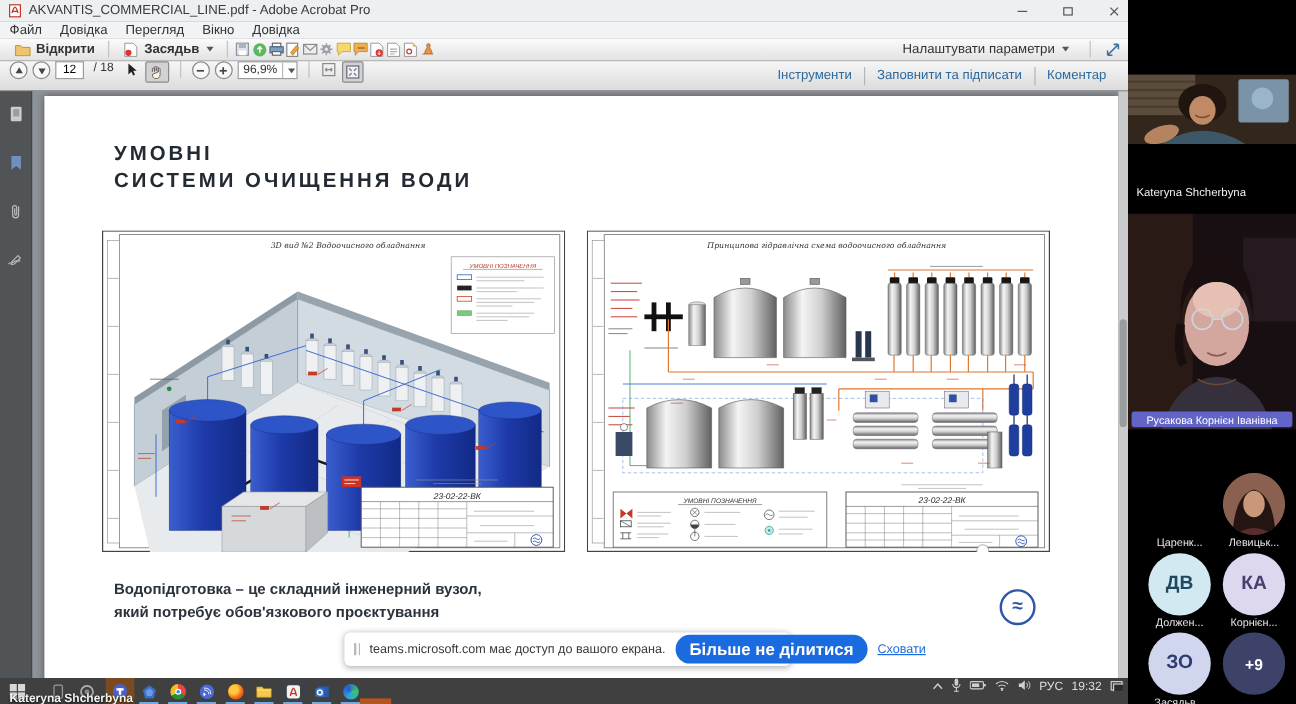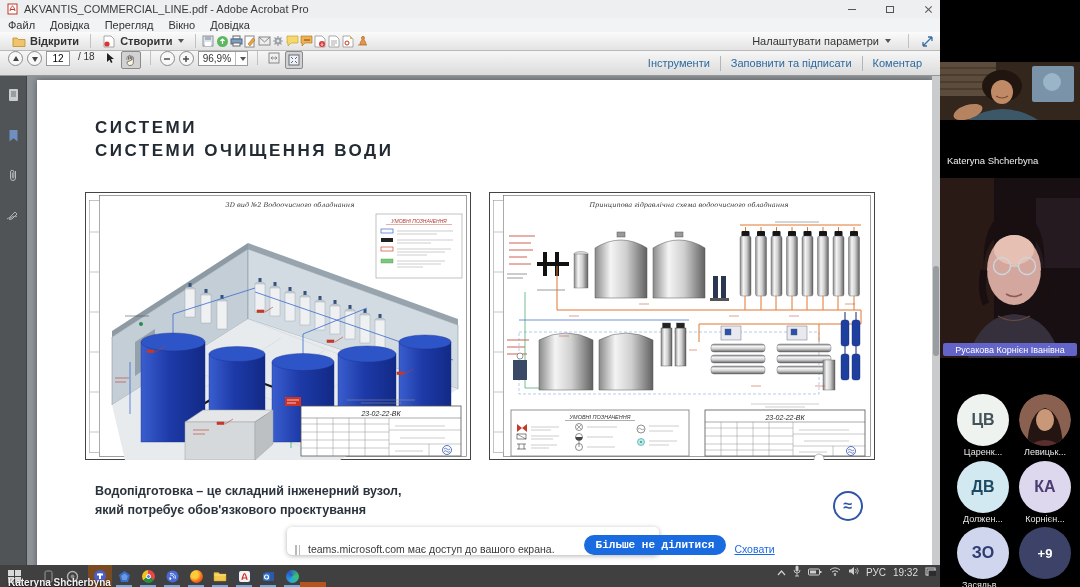--- a/index.html
+++ b/index.html
@@ -54,26 +54,26 @@
   .scrollthumb{position:absolute;left:1px;top:190px;width:6px;height:90px;background:#9a9da0;border-radius:3px;}
 
   .doc-title{position:absolute;left:58px;font-weight:bold;font-size:17px;letter-spacing:2.5px;color:#222b33;}
   .doc-caption{position:absolute;left:58px;top:402px;font-weight:bold;font-size:12.5px;color:#2b333d;line-height:1.5;}
   .dwg{position:absolute;top:112px;width:386px;height:268px;}
   .logo-circle{position:absolute;left:796px;top:411px;width:30px;height:30px;border:2px solid #2f55a8;
                border-radius:50%;display:flex;align-items:center;justify-content:center;
                color:#2f55a8;font-size:16px;font-weight:bold;}
 
   .banner{position:absolute;left:250px;top:447px;width:372px;height:28px;background:#fff;border-radius:5px;
-          box-shadow:0 1px 5px rgba(0,0,0,.3);display:flex;align-items:flex-end;padding:0 8px;gap:8px;}
+          box-shadow:0 1px 5px rgba(0,0,0,.3);display:flex;align-items:center;padding:0 8px;gap:8px;}
   .handle{display:flex;gap:2px;}
   .handle i{width:1.5px;height:10px;background:#b9b9b9;display:block;}
   .banner-msg{font-size:10.5px;color:#3a3a3a;white-space:nowrap;}
-  .stopbtn{border:none;color:#fff;font-size:11px;font-weight:bold;border-radius:13px;
-           padding:4px 12px;white-space:nowrap;font-family:Liberation Mono, monospace;margin-left:21px;}
+  .stopbtn{border:none;color:#fff;font-size:14px;font-weight:bold;border-radius:13px;
+           padding:4px 12px;white-space:nowrap;font-family:Liberation Sans, sans-serif;}
   .hidelink{font-size:10.5px;color:#1b6be0;text-decoration:underline;white-space:nowrap;}
 
   
   .taskbar{position:absolute;left:0;top:565px;width:940px;height:22px;background:#404040;
            display:flex;align-items:flex-start;z-index:5;}
   .tk{width:24px;height:22px;display:flex;align-items:center;justify-content:center;position:relative;}
   .tk .under{position:absolute;bottom:0;left:4px;width:16px;height:2px;background:#76a9dc;}
   .tk-teams{background:#7a4a20;}
   .tk-acro{background:#3d4145;}
   .tray{margin-left:auto;display:flex;align-items:center;gap:7px;padding-right:4px;color:#dedede;font-size:10px;}
@@ -141,21 +141,21 @@
         <b>Відкрити</b>
       </span>
       <span class="tsep"></span>
       <span class="tbtn">
         <span class="icn">
             <svg width="12" height="13" viewBox="0 0 12 13">
               <path d="M1 1 h7 l3 3 v8 H1 z" fill="#fff" stroke="#888" stroke-width=".7"></path>
               <circle cx="4" cy="9" r="2.6" fill="#d33"></circle>
             </svg>
           </span>
-        <b>Створити</b>
+        <b>Засядьв</b>
         <span class="caret"></span>
       </span>
       <span class="tsep"></span>
       <span class="icn">
           <svg width="12" height="12" viewBox="0 0 12 12">
             <rect x="1" y="1" width="10" height="10" fill="#dfe3e8" stroke="#8a94a0"></rect>
             <rect x="3" y="1" width="6" height="4" fill="#aab4c0"></rect>
             <rect x="3" y="7" width="6" height="4" fill="#fff"></rect>
           </svg>
         </span>
@@ -316,21 +316,21 @@
             <path d="M8.5 3 V10 a2.5 2.5 0 0 1 -5 0 V4 a1.7 1.7 0 0 1 3.4 0 V9.3 a.8 .8 0 0 1 -1.6 0 V4.5" fill="none" stroke="#b9bbbd" stroke-width="1"></path>
           </svg></span>
       <span><svg width="14" height="12" viewBox="0 0 14 12">
             <path d="M1 9 C3 7 4 9 6 7 S9 8 11 6 M9 2 l2 2 -5 5 -2.5 .5 .5 -2.5 z" stroke="#b9bbbd" stroke-width=".9" fill="none"></path>
           </svg></span>
     </div>
 
     <div class="canvas">
       <div class="page">
 
-        <div class="doc-title" style="top:38px;">СИСТЕМИ</div>
+        <div class="doc-title" style="top:38px;">УМОВНІ</div>
         <div class="doc-title" style="top:61px;text-align:center;">СИСТЕМИ ОЧИЩЕННЯ ВОДИ</div>
 
         <svg class="dwg" style="left:48px;" viewBox="0 0 386 268">
           <defs>
             <linearGradient id="gbL" x1="0" y1="0" x2="1" y2="0">
               <stop offset="0" stop-color="#3a5ecf"></stop>
                 <stop offset=".45" stop-color="#1d3aa8"></stop>
                 <stop offset="1" stop-color="#122a86"></stop>
             </linearGradient>
             <g id="colL">
@@ -749,23 +749,20 @@
           <circle cx="62" cy="88" r="8.5"></circle>
             <circle cx="87" cy="88" r="8.5"></circle>
             <path d="M70.5 88 h8"></path>
         </g>
         <path d="M66 116 Q74 121 82 116" stroke="#8a5a52" stroke-width="1.5" fill="none"></path>
         <path d="M58 138 Q74 147 90 138" stroke="#6a4a3a" stroke-width="1.2" fill="none"></path>
       </svg>
       <span class="vpill" style="background: rgb(98, 100, 199);">Русакова Корнієн Іванівна</span>
     </div>
 
-    <div class="avatar" style="left: 17px; top: 394px; background: rgb(239, 243, 239); color: rgb(68, 82, 90);">
-      <span>ЦВ</span>
-    </div>
     <div class="avatar" style="left:79px;top:394px;">
       <svg width="52" height="52" viewBox="0 0 52 52">
         <defs>
             <clipPath id="avc">
               <circle cx="26" cy="26" r="26"></circle>
             </clipPath>
           </defs>
         <g clip-path="url(#avc)">
           <rect width="52" height="52" fill="#8a6050"></rect>
           <path d="M8 52 Q10 18 26 14 Q42 18 44 52 Z" fill="#241512"></path>

